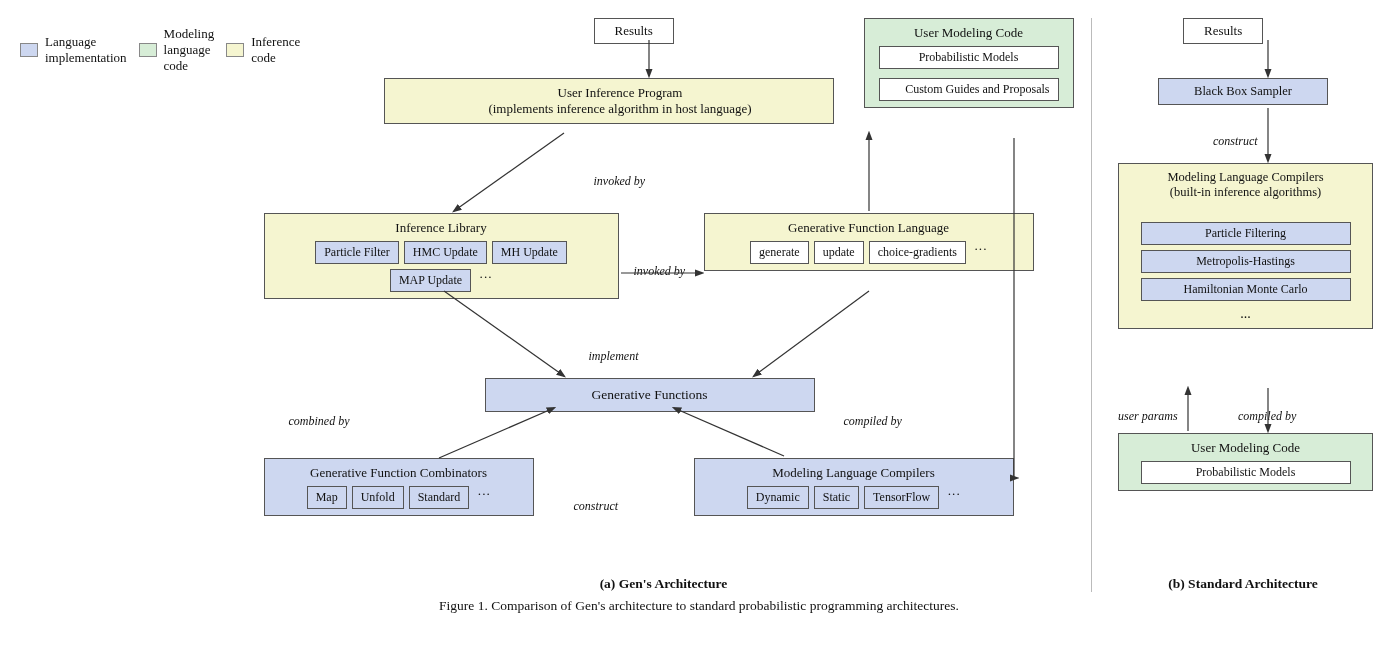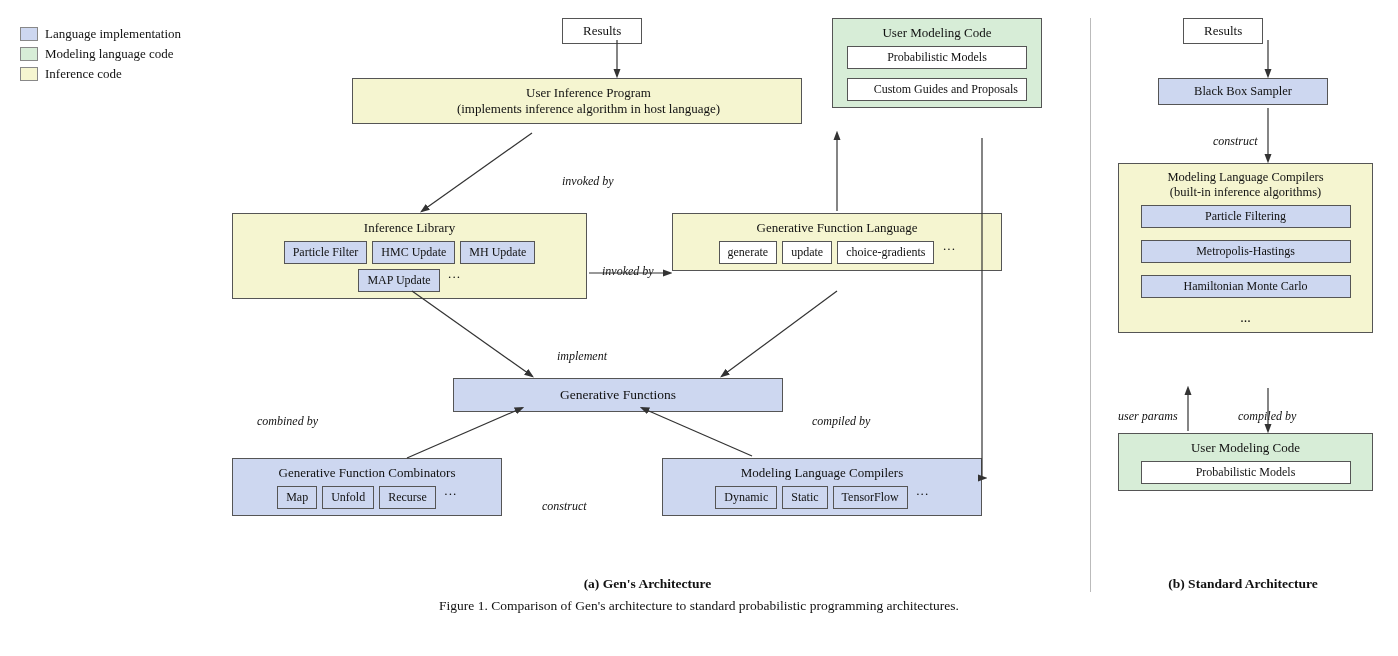--- a/index.html
+++ b/index.html
@@ -9,22 +9,22 @@
       width: 1398px;
       min-height: 656px;
       padding: 18px 20px 10px 20px;
       font-size: 13px;
       color: #111;
     }
 
     
     .legend {
       display: flex;
-      flex-direction: column;
-      gap: 4px;
+      flex-direction: row;
+      gap: 12px;
       min-width: 200px;
       padding-top: 4px;
     }
     .legend-item {
       display: flex;
       align-items: center;
       gap: 7px;
       font-size: 13px;
     }
     .legend-box {
@@ -238,21 +238,21 @@
         <div class="container-box blue" style="width:270px;">
           <div class="container-title">Generative Function Combinators</div>
           <div class="inner-boxes">
             <div class="box small blue">
               <span>Map</span>
             </div>
             <div class="box small blue">
               <span>Unfold</span>
             </div>
             <div class="box small blue">
-              <span>Recurse</span>
+              <span>Standard</span>
             </div>
             <span class="dots">···</span>
           </div>
         </div>
       </div>
 
       <div class="abs-box" style="left:320px; top:480px;">
         <span class="italic">construct</span>
       </div>
 
@@ -328,21 +328,21 @@
       <div class="abs-box" style="left:105px; top:115px;">
         <span class="italic">construct</span>
       </div>
 
       <div class="abs-box" style="left:10px; top:145px;">
         <div class="container-box yellow" style="width:255px;">
           <div class="container-title" style="font-size:12.5px;">
             <span>Modeling Language Compilers</span><br>
             <span>(built-in inference algorithms)</span>
           </div>
-          <div class="col" style="gap:12px; margin-top:5px;">
+          <div class="col" style="gap:5px; margin-top:22px;">
             <div class="box small blue" style="width:210px;">
               <span>Particle Filtering</span>
             </div>
             <div class="box small blue" style="width:210px;">
               <span>Metropolis-Hastings</span>
             </div>
             <div class="box small blue" style="width:210px;">
               <span>Hamiltonian Monte Carlo</span>
             </div>
             <div style="text-align:center; font-size:14px;">

